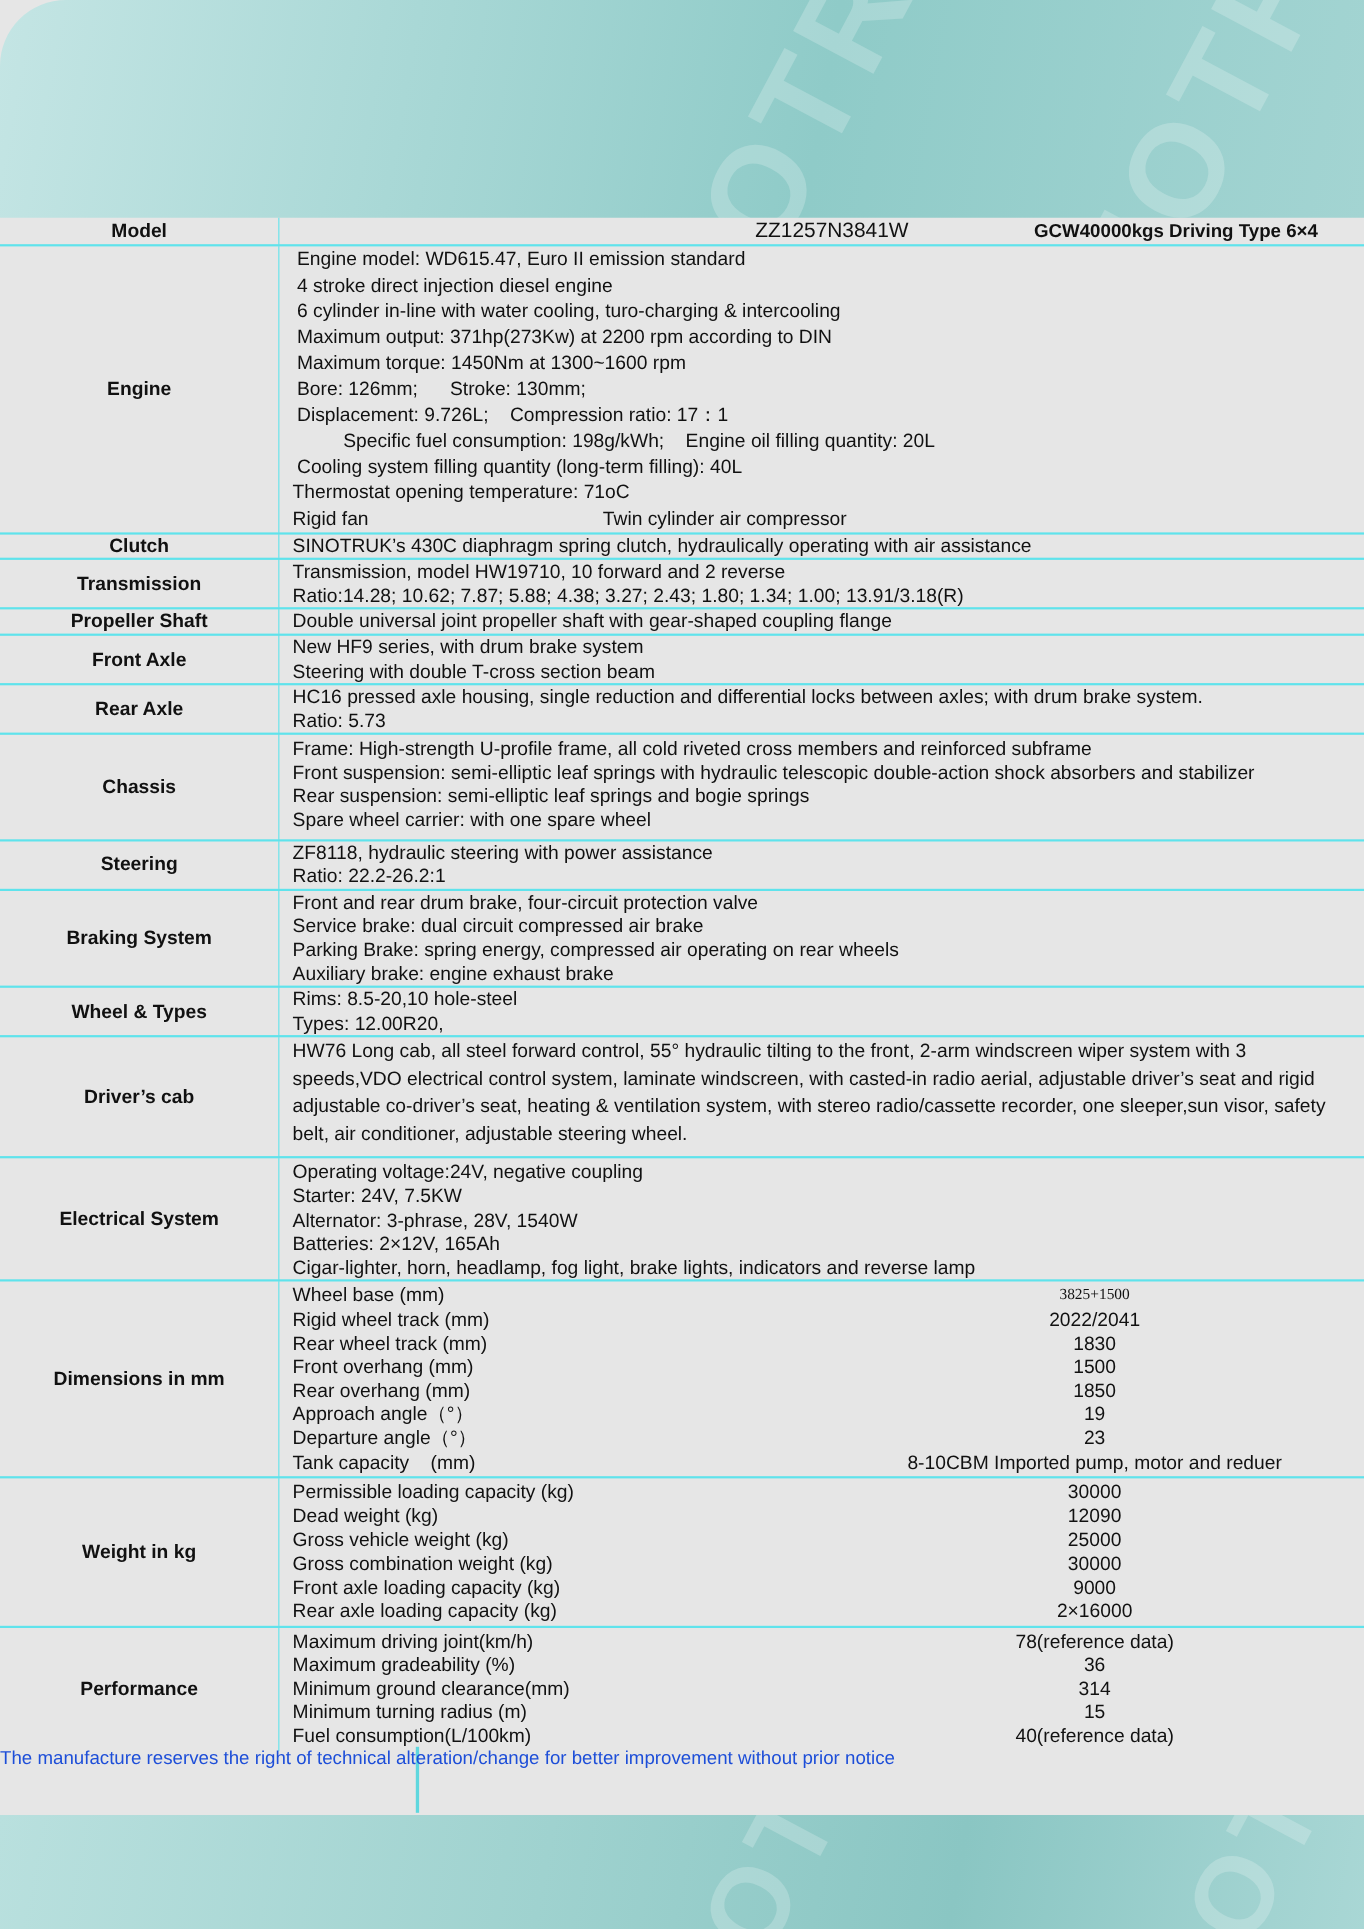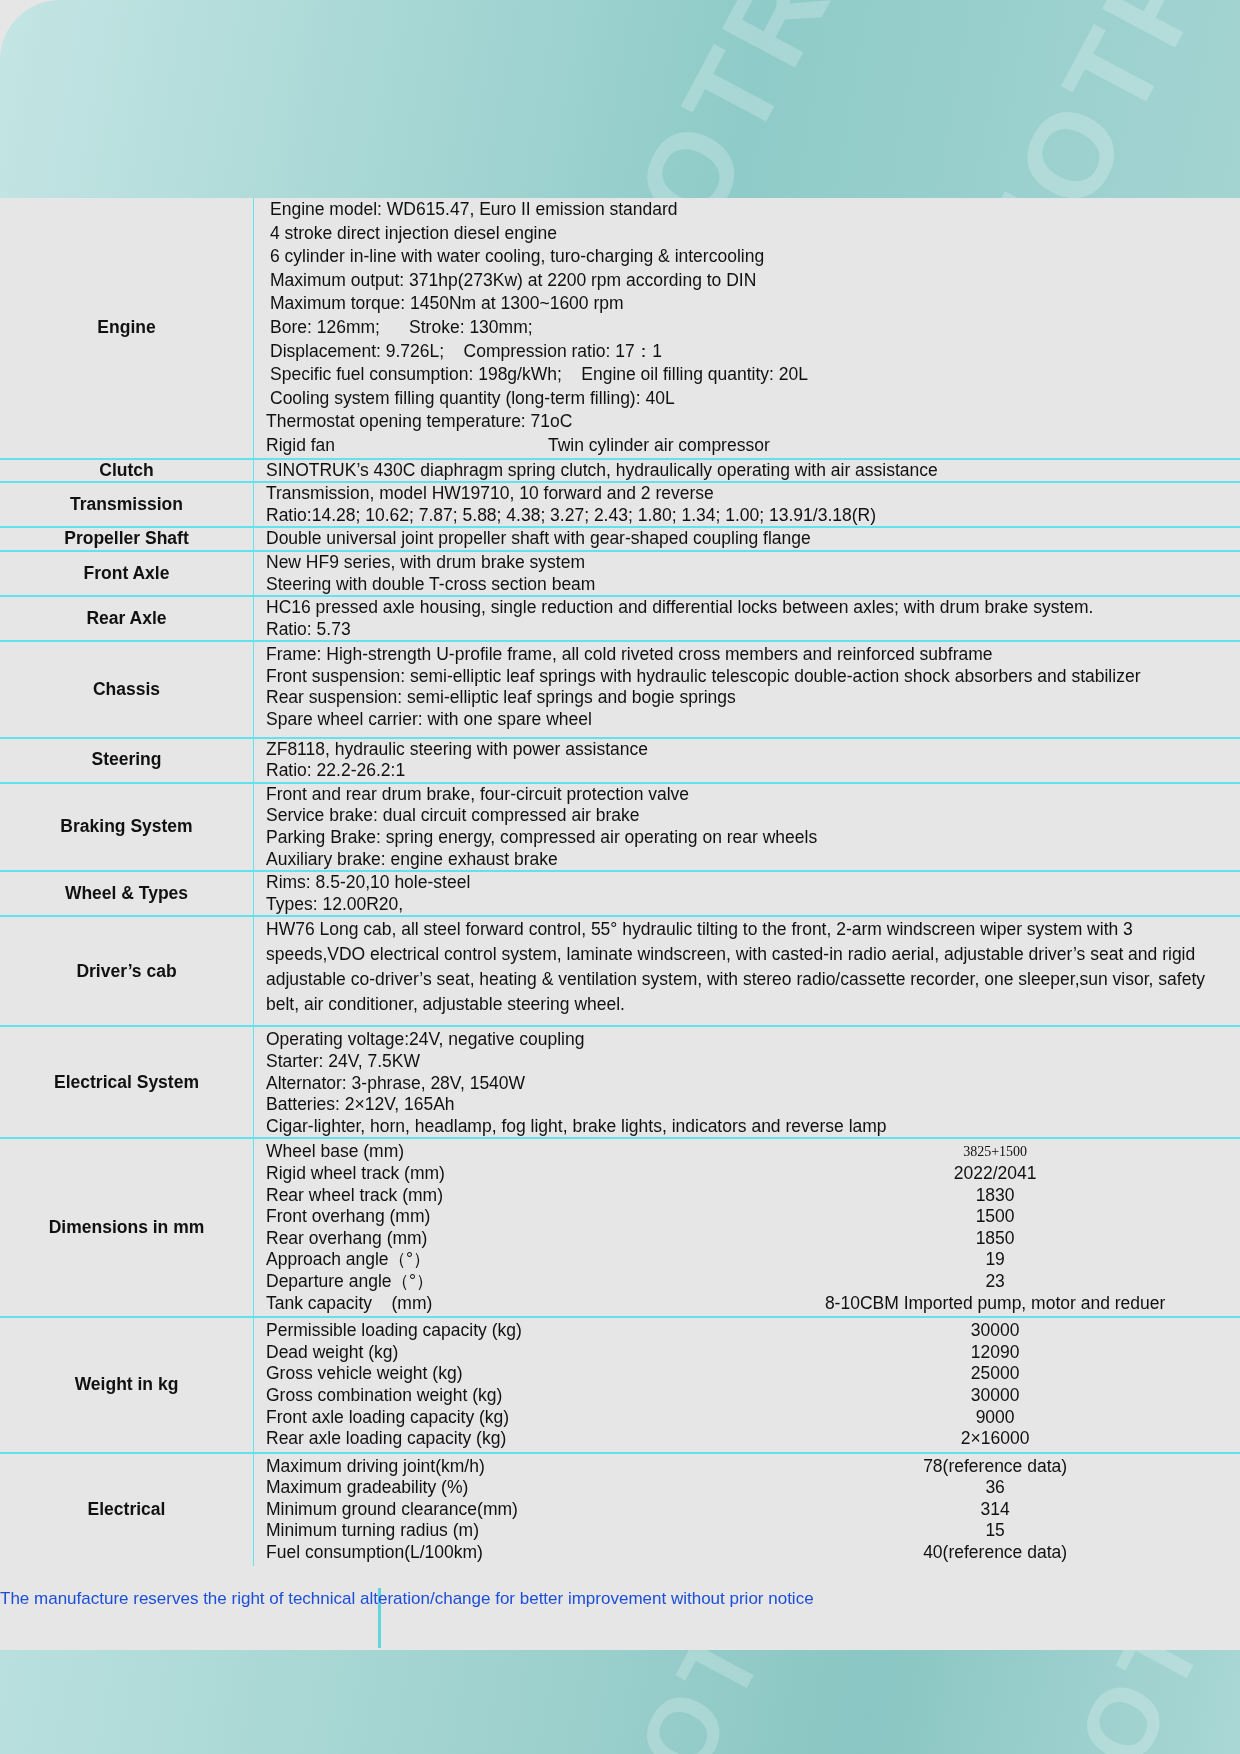--- a/index.html
+++ b/index.html
@@ -59,32 +59,38 @@
 <body>
 
 <div class="banner-top">
   <div class="wm" style="left:380px;top:40px;">SINOTRUK</div>
   <div class="wm" style="left:760px;top:20px;">SINOTRUK</div>
   <div class="wm" style="left:1060px;top:0px;">SINOTRUK</div>
 </div>
 
 <table class="spec-table">
   <tbody>
+      <tr class="model-row">
+    <td class="label-cell">Model</td>
+    <td class="content-cell">
+      <span class="model-value">ZZ1257N3841W</span><span class="model-extra">GCW40000kgs Driving Type 6×4</span>
+    </td>
+  </tr>
 
   <tr>
     <td class="label-cell">Engine</td>
     <td class="content-cell">
       <span class="line engine-line">Engine model: WD615.47, Euro II emission standard</span>
       <span class="line engine-line">4 stroke direct injection diesel engine</span>
       <span class="line engine-line">6 cylinder in-line with water cooling, turo-charging &amp; intercooling</span>
       <span class="line engine-line">Maximum output: 371hp(273Kw) at 2200 rpm according to DIN</span>
       <span class="line engine-line">Maximum torque: 1450Nm at 1300~1600 rpm</span>
       <span class="line engine-line" style="white-space:pre;">Bore: 126mm;      Stroke: 130mm;</span>
       <span class="line engine-line" style="white-space:pre;">Displacement: 9.726L;    Compression ratio: 17：1</span>
-      <span class="line engine-line" style="white-space:pre;">Specific fuel consumption: 198g/kWh;    Engine oil filling quantity: 20L</span>
+      <span class="line engine-line" style="white-space:pre;margin-left:42px;">Specific fuel consumption: 198g/kWh;    Engine oil filling quantity: 20L</span>
       <span class="line engine-line">Cooling system filling quantity (long-term filling): 40L</span>
       <span class="line engine-line out">Thermostat opening temperature: 71oC</span>
       <span class="line engine-line out"><span style="display:inline-block;width:282px;">Rigid fan</span><span>Twin cylinder air compressor</span></span>
     </td>
   </tr>
 
   <tr>
     <td class="label-cell">Clutch</td>
     <td class="content-cell">
       <span class="line">SINOTRUK’s 430C diaphragm spring clutch, hydraulically operating with air assistance</span>
@@ -238,21 +244,21 @@
             <span class="v">9000</span>
           </div>
       <div class="pair">
             <span class="k">Rear axle loading capacity (kg)</span>
             <span class="v">2×16000</span>
           </div>
     </td>
   </tr>
 
   <tr class="perf-row last">
-    <td class="label-cell">Electrical</td>
+    <td class="label-cell">Performance</td>
     <td class="content-cell">
       <div class="pair">
             <span class="k">Maximum driving joint(km/h)</span>
             <span class="v">78(reference data)</span>
           </div>
       <div class="pair">
             <span class="k">Maximum gradeability (%)</span>
             <span class="v">36</span>
           </div>
       <div class="pair">

